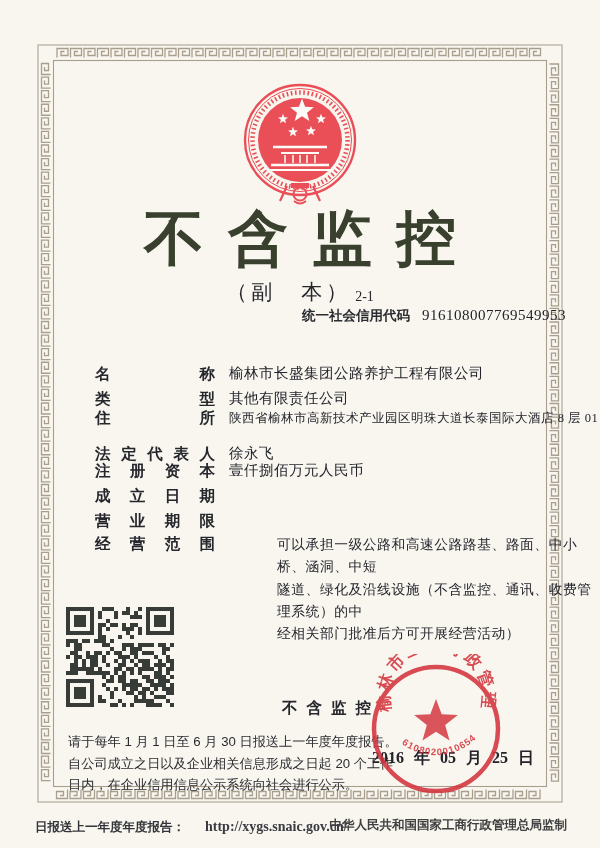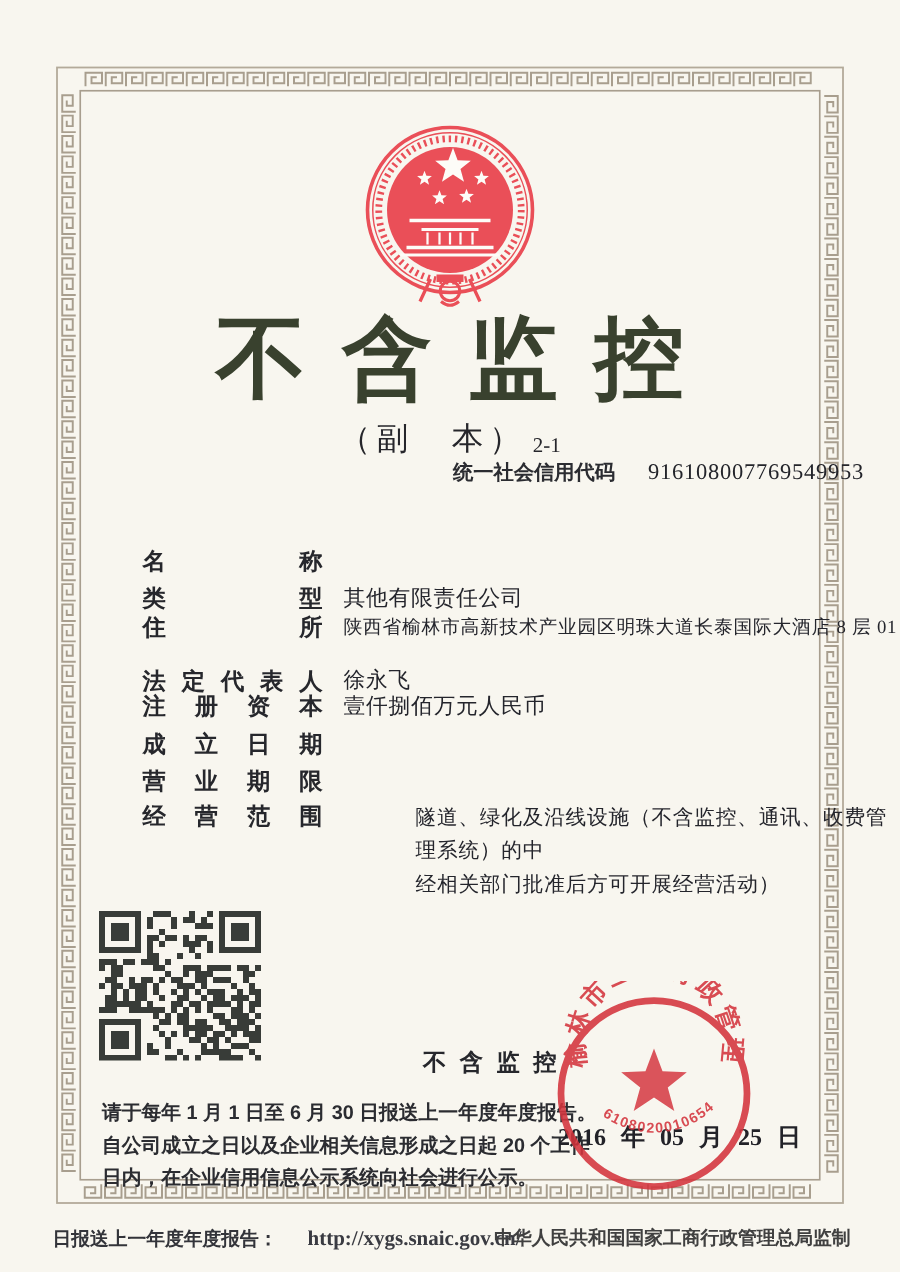--- a/index.html
+++ b/index.html
@@ -7,31 +7,31 @@
         font-family:"Liberation Sans",sans-serif;color:#2b2c31;}
   svg{display:block;}
   .abs{position:absolute;}
   .title{top:199px;left:0;width:600px;text-align:center;font-size:60px;font-weight:800;
          color:#39412e;letter-spacing:24px;text-indent:24px;}
   .subline{top:278px;left:0;width:600px;text-align:center;}
   .subtitle{font-size:21px;font-weight:400;color:#26262b;letter-spacing:4px;}
   .copyno{font-size:14px;color:#26262b;font-family:"Liberation Serif",serif;position:relative;top:2px;margin-left:4px;}
   .creditline{top:306px;left:302px;white-space:nowrap;}
   .creditlabel{font-size:13.5px;font-weight:600;color:#2b2c31;}
-  .creditcode{font-size:15px;font-family:"Liberation Serif",serif;color:#23242a;margin-left:22px;letter-spacing:0.5px;}
+  .creditcode{font-size:15px;font-family:"Liberation Serif",serif;color:#23242a;margin-left:12px;letter-spacing:0.5px;}
   .frow{position:absolute;left:95px;display:flex;align-items:flex-start;white-space:nowrap;}
   .flabel{display:inline-block;width:120px;flex-shrink:0;text-align:justify;text-align-last:justify;
           font-size:15.5px;font-weight:700;color:#26272c;margin-right:14px;}
   .fvalue{font-size:14.5px;font-family:"Liberation Serif",serif;color:#24252c;letter-spacing:0.5px;}
   .fvalue.small{font-size:12.5px;padding-top:2px;}
   .scope{white-space:normal;gap:48px;}
   .scope .fvalue{width:322px;line-height:22.3px;font-size:13.8px;white-space:normal;}
   .scopeline{display:block;}
   .reglabel{top:698px;left:282px;font-size:15.5px;font-weight:700;color:#26272c;letter-spacing:9px;white-space:nowrap;}
-  .notes{top:731px;left:68px;font-size:13.2px;font-weight:700;color:#2b2c31;line-height:21.5px;white-space:nowrap;}
+  .notes{top:731px;left:68px;font-size:13.2px;font-weight:400;color:#2b2c31;line-height:21.5px;white-space:nowrap;}
   .issuedate{top:748px;left:372px;font-size:16px;font-weight:600;color:#222228;
              font-family:"Liberation Serif",serif;word-spacing:6px;white-space:nowrap;z-index:2;}
   .sealwrap{top:654px;left:361px;z-index:3;opacity:0.88;}
   .footerL{top:817px;left:35px;white-space:nowrap;}
   .footerL .lab{font-size:12.5px;font-weight:600;color:#33343a;}
   .footerL .url{font-size:14px;font-family:"Liberation Serif",serif;font-weight:700;color:#3a3b42;margin-left:20px;}
   .footerR{top:817px;right:33px;font-size:12.5px;font-weight:600;color:#404040;white-space:nowrap;}
 </style>
 </head>
 <body>
@@ -259,20 +259,21 @@
   <div class="abs title">不含监控</div>
   <div class="abs subline">
     <span class="subtitle">（副　本）</span><span class="copyno">2-1</span>
   </div>
   <div class="abs creditline">
     <span class="creditlabel">统一社会信用代码</span><span class="creditcode">916108007769549953</span>
   </div>
 
   <div class="frow" style="top:364px">
     <span class="flabel">名称</span>
+    <span class="fvalue">榆林市长盛集团公路养护工程有限公司</span>
   </div>
   <div class="frow" style="top:389px">
     <span class="flabel">类型</span>
     <span class="fvalue">其他有限责任公司</span>
   </div>
   <div class="frow" style="top:408px">
     <span class="flabel">住所</span>
     <span class="fvalue small">陕西省榆林市高新技术产业园区明珠大道长泰国际大酒店 8 层 01 号</span>
   </div>
   <div class="frow" style="top:444px">
@@ -285,20 +286,21 @@
   </div>
   <div class="frow" style="top:486px">
     <span class="flabel">成立日期</span>
   </div>
   <div class="frow" style="top:511px">
     <span class="flabel">营业期限</span>
   </div>
   <div class="frow scope" style="top:534px">
     <span class="flabel">经营范围</span>
     <span class="fvalue">
+      <span class="scopeline">可以承担一级公路和高速公路路基、路面、中小桥、涵洞、中短</span>
       <span class="scopeline">隧道、绿化及沿线设施（不含监控、通讯、收费管理系统）的中</span>
       <span class="scopeline">经相关部门批准后方可开展经营活动）</span>
     </span>
   </div>
 
   <svg id="qr-svg" class="abs" style="left:66px;top:607px;" width="108" height="100" viewBox="0 0 27 25" shape-rendering="crispEdges">
       <rect x="9" y="0" width="1" height="1" fill="#383c38"></rect>
       <rect x="10" y="0" width="1" height="1" fill="#383c38"></rect>
       <rect x="11" y="0" width="1" height="1" fill="#383c38"></rect>
       <rect x="15" y="0" width="1" height="1" fill="#383c38"></rect>

